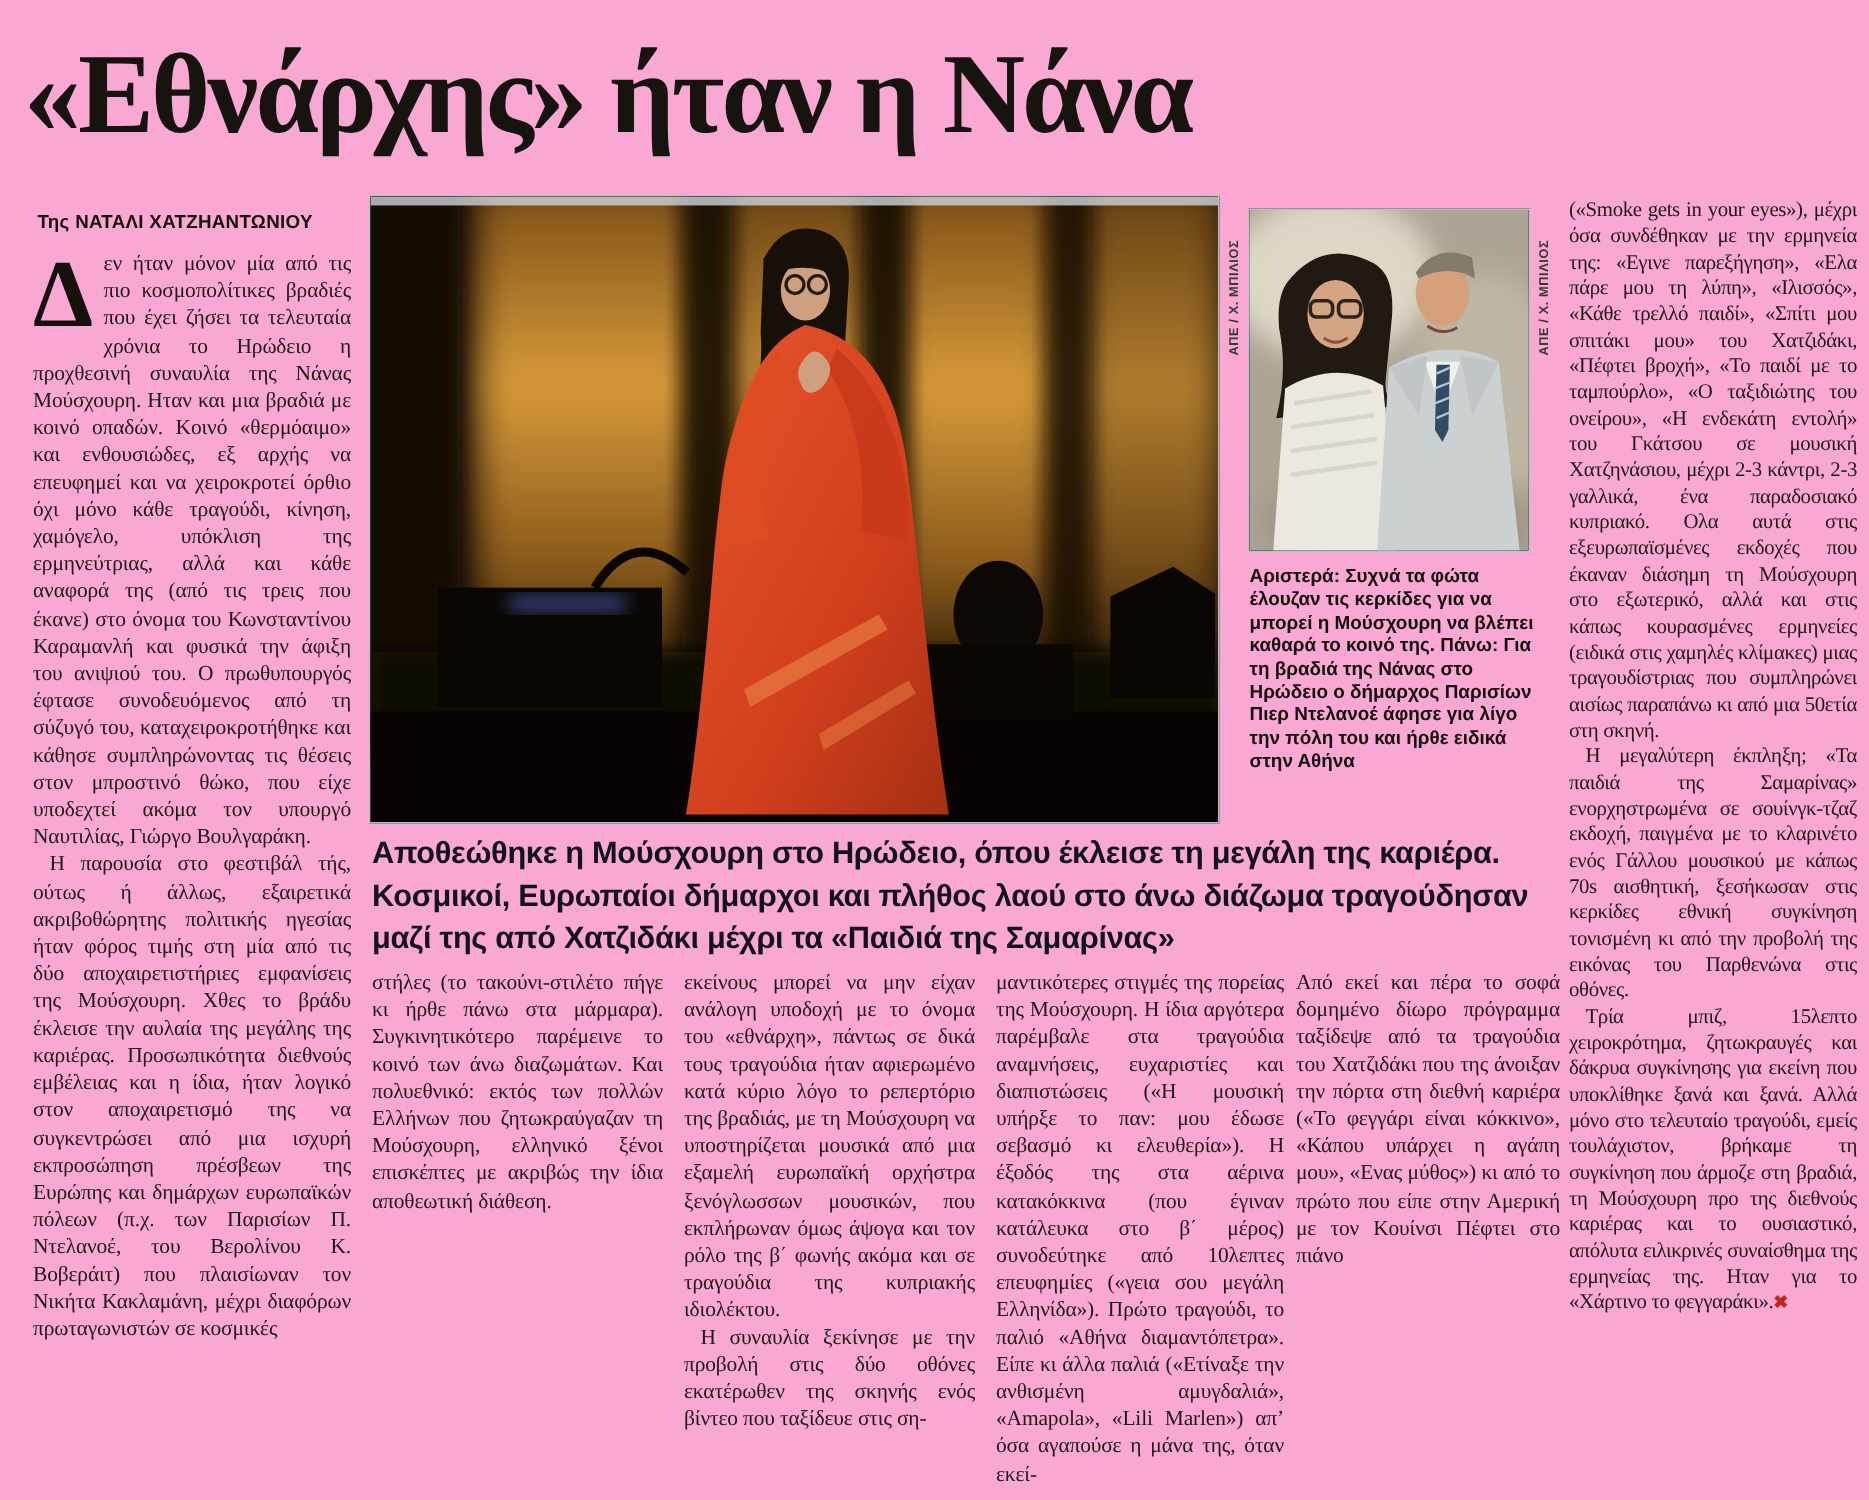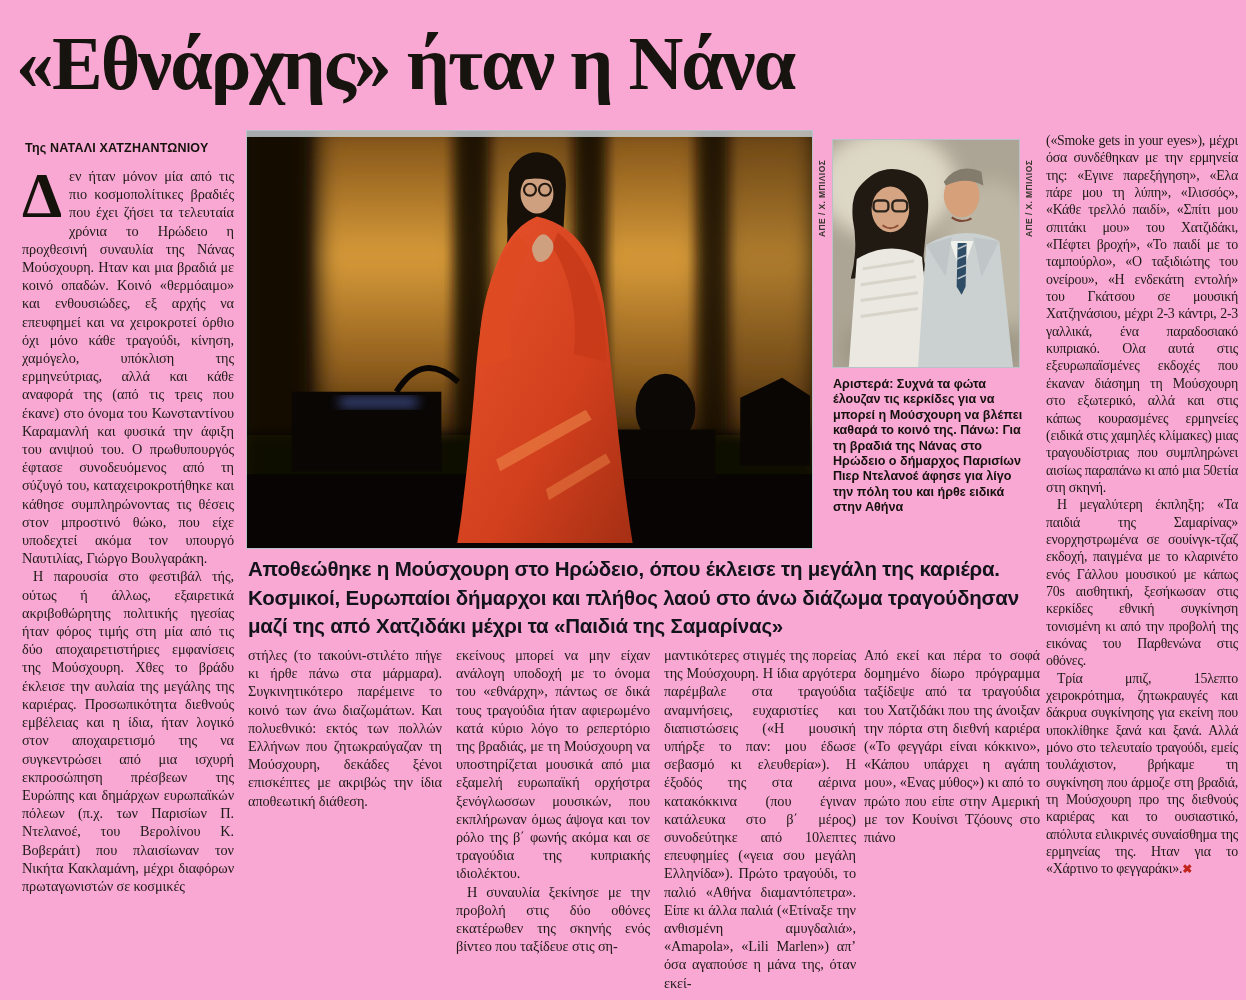--- a/index.html
+++ b/index.html
@@ -178,34 +178,34 @@
   </div>
 
   <div class="credit" id="credit-main">ΑΠΕ / Χ. ΜΠΙΛΙΟΣ</div>
   <div class="credit" id="credit-side">ΑΠΕ / Χ. ΜΠΙΛΙΟΣ</div>
 
   <div class="caption">Αριστερά: Συχνά τα φώτα έλουζαν τις κερκίδες για να μπορεί η Μούσχουρη να βλέπει καθαρά το κοινό της. Πάνω: Για τη βραδιά της Νάνας στο Ηρώδειο ο δήμαρχος Παρισίων Πιερ Ντελανοέ άφησε για λίγο την πόλη του και ήρθε ειδικά στην Αθήνα</div>
 
   <div class="subheadline">Αποθεώθηκε η Μούσχουρη στο Ηρώδειο, όπου έκλεισε τη μεγάλη της καριέρα. Κοσμικοί, Ευρωπαίοι δήμαρχοι και πλήθος λαού στο άνω διάζωμα τραγούδησαν μαζί της από Χατζιδάκι μέχρι τα «Παιδιά της Σαμαρίνας»</div>
 
   <div class="col" id="col2">
-    <p>στήλες (το τακούνι-στιλέτο πήγε κι ήρθε πάνω στα μάρμαρα). Συγκινητικότερο παρέμεινε το κοινό των άνω διαζωμάτων. Και πολυεθνικό: εκτός των πολλών Ελλήνων που ζητωκραύγαζαν τη Μούσχουρη, δεκάδες ξένοι επισκέπτες με ακριβώς την ίδια αποθεωτική διάθεση.</p>
+    <p>στήλες (το τακούνι-στιλέτο πήγε κι ήρθε πάνω στα μάρμαρα). Συγκινητικότερο παρέμεινε το κοινό των άνω διαζωμάτων. Και πολυεθνικό: εκτός των πολλών Ελλήνων που ζητωκραύγαζαν τη Μούσχουρη, ελληνικό ξένοι επισκέπτες με ακριβώς την ίδια αποθεωτική διάθεση.</p>
   </div>
 
   <div class="col" id="col3">
     <p>εκείνους μπορεί να μην είχαν ανάλογη υποδοχή με το όνομα του «εθνάρχη», πάντως σε δικά τους τραγούδια ήταν αφιερωμένο κατά κύριο λόγο το ρεπερτόριο της βραδιάς, με τη Μούσχουρη να υποστηρίζεται μουσικά από μια εξαμελή ευρωπαϊκή ορχήστρα ξενόγλωσσων μουσικών, που εκπλήρωναν όμως άψογα και τον ρόλο της β΄ φωνής ακόμα και σε τραγούδια της κυπριακής ιδιολέκτου.</p>
     <p>Η συναυλία ξεκίνησε με την προβολή στις δύο οθόνες εκατέρωθεν της σκηνής ενός βίντεο που ταξίδευε στις ση-</p>
   </div>
 
   <div class="col" id="col4">
     <p>μαντικότερες στιγμές της πορείας της Μούσχουρη. Η ίδια αργότερα παρέμβαλε στα τραγούδια αναμνήσεις, ευχαριστίες και διαπιστώσεις («Η μουσική υπήρξε το παν: μου έδωσε σεβασμό κι ελευθερία»). Η έξοδός της στα αέρινα κατακόκκινα (που έγιναν κατάλευκα στο β΄ μέρος) συνοδεύτηκε από 10λεπτες επευφημίες («γεια σου μεγάλη Ελληνίδα»). Πρώτο τραγούδι, το παλιό «Αθήνα διαμαντόπετρα». Είπε κι άλλα παλιά («Ετίναξε την ανθισμένη αμυγδαλιά», «Amapola», «Lili Marlen») απ’ όσα αγαπούσε η μάνα της, όταν εκεί-</p>
   </div>
 
   <div class="col" id="col5">
-    <p>Από εκεί και πέρα το σοφά δομημένο δίωρο πρόγραμμα ταξίδεψε από τα τραγούδια του Χατζιδάκι που της άνοιξαν την πόρτα στη διεθνή καριέρα («Το φεγγάρι είναι κόκκινο», «Κάπου υπάρχει η αγάπη μου», «Ενας μύθος») κι από το πρώτο που είπε στην Αμερική με τον Κουίνσι Τζόουνς στο πιάνο</p>
+    <p>Από εκεί και πέρα το σοφά δομημένο δίωρο πρόγραμμα ταξίδεψε από τα τραγούδια του Χατζιδάκι που της άνοιξαν την πόρτα στη διεθνή καριέρα («Το φεγγάρι είναι κόκκινο», «Κάπου υπάρχει η αγάπη μου», «Ενας μύθος») κι από το πρώτο που είπε στην Αμερική με τον Κουίνσι Πέφτει στο πιάνο</p>
   </div>
 
   <div class="col" id="col6">
     <p>(«Smoke gets in your eyes»), μέχρι όσα συνδέθηκαν με την ερμηνεία της: «Εγινε παρεξήγηση», «Ελα πάρε μου τη λύπη», «Ιλισσός», «Κάθε τρελλό παιδί», «Σπίτι μου σπιτάκι μου» του Χατζιδάκι, «Πέφτει βροχή», «Το παιδί με το ταμπούρλο», «Ο ταξιδιώτης του ονείρου», «Η ενδεκάτη εντολή» του Γκάτσου σε μουσική Χατζηνάσιου, μέχρι 2-3 κάντρι, 2-3 γαλλικά, ένα παραδοσιακό κυπριακό. Ολα αυτά στις εξευρωπαϊσμένες εκδοχές που έκαναν διάσημη τη Μούσχουρη στο εξωτερικό, αλλά και στις κάπως κουρασμένες ερμηνείες (ειδικά στις χαμηλές κλίμακες) μιας τραγουδίστριας που συμπληρώνει αισίως παραπάνω κι από μια 50ετία στη σκηνή.</p>
     <p>Η μεγαλύτερη έκπληξη; «Τα παιδιά της Σαμαρίνας» ενορχηστρωμένα σε σουίνγκ-τζαζ εκδοχή, παιγμένα με το κλαρινέτο ενός Γάλλου μουσικού με κάπως 70s αισθητική, ξεσήκωσαν στις κερκίδες εθνική συγκίνηση τονισμένη κι από την προβολή της εικόνας του Παρθενώνα στις οθόνες.</p>
     <p><span>Τρία μπιζ, 15λεπτο χειροκρότημα, ζητωκραυγές και δάκρυα συγκίνησης για εκείνη που υποκλίθηκε ξανά και ξανά. Αλλά μόνο στο τελευταίο τραγούδι, εμείς τουλάχιστον, βρήκαμε τη συγκίνηση που άρμοζε στη βραδιά, τη Μούσχουρη προ της διεθνούς καριέρας και το ουσιαστικό, απόλυτα ειλικρινές συναίσθημα της ερμηνείας της. Ηταν για το «Χάρτινο το φεγγαράκι».</span><span class="endmark">✖</span></p>
   </div>
 
 </div>
 

